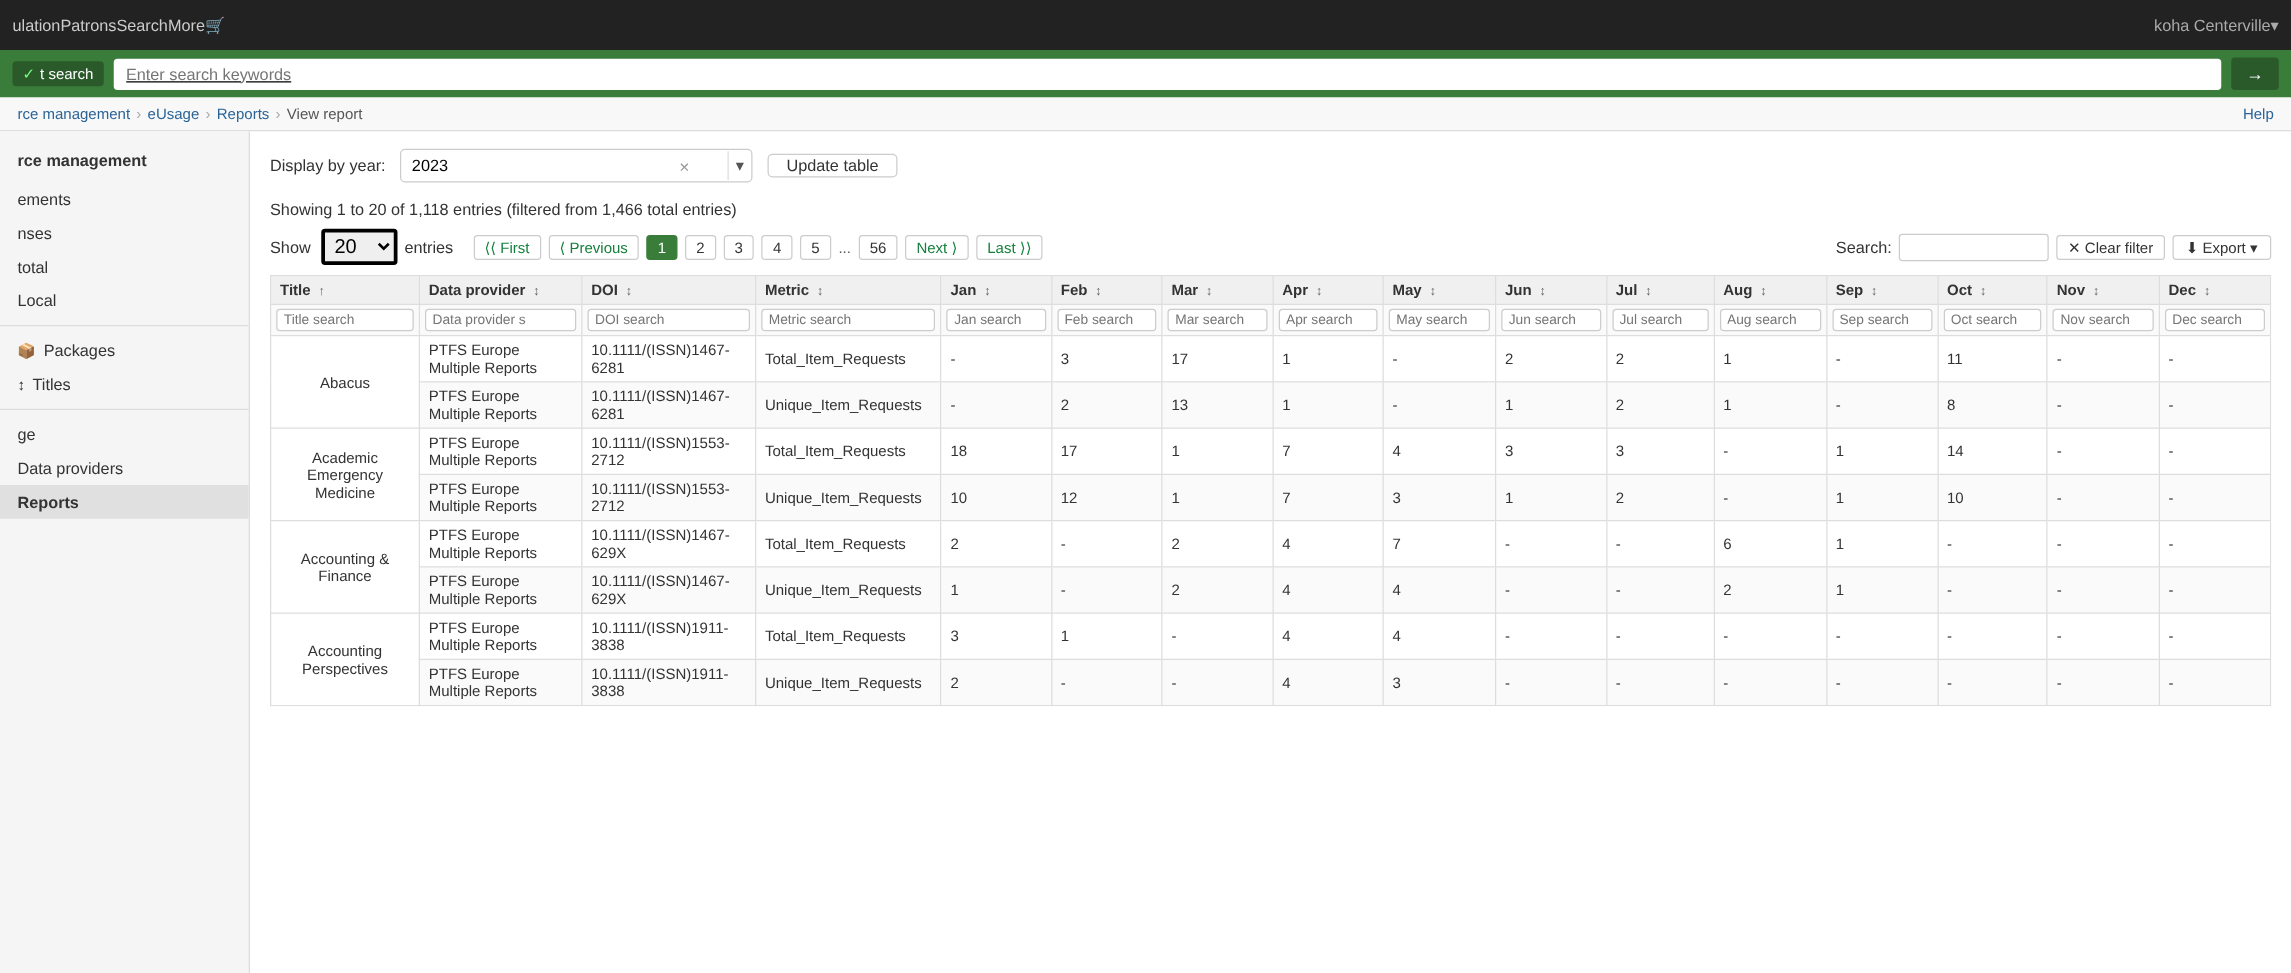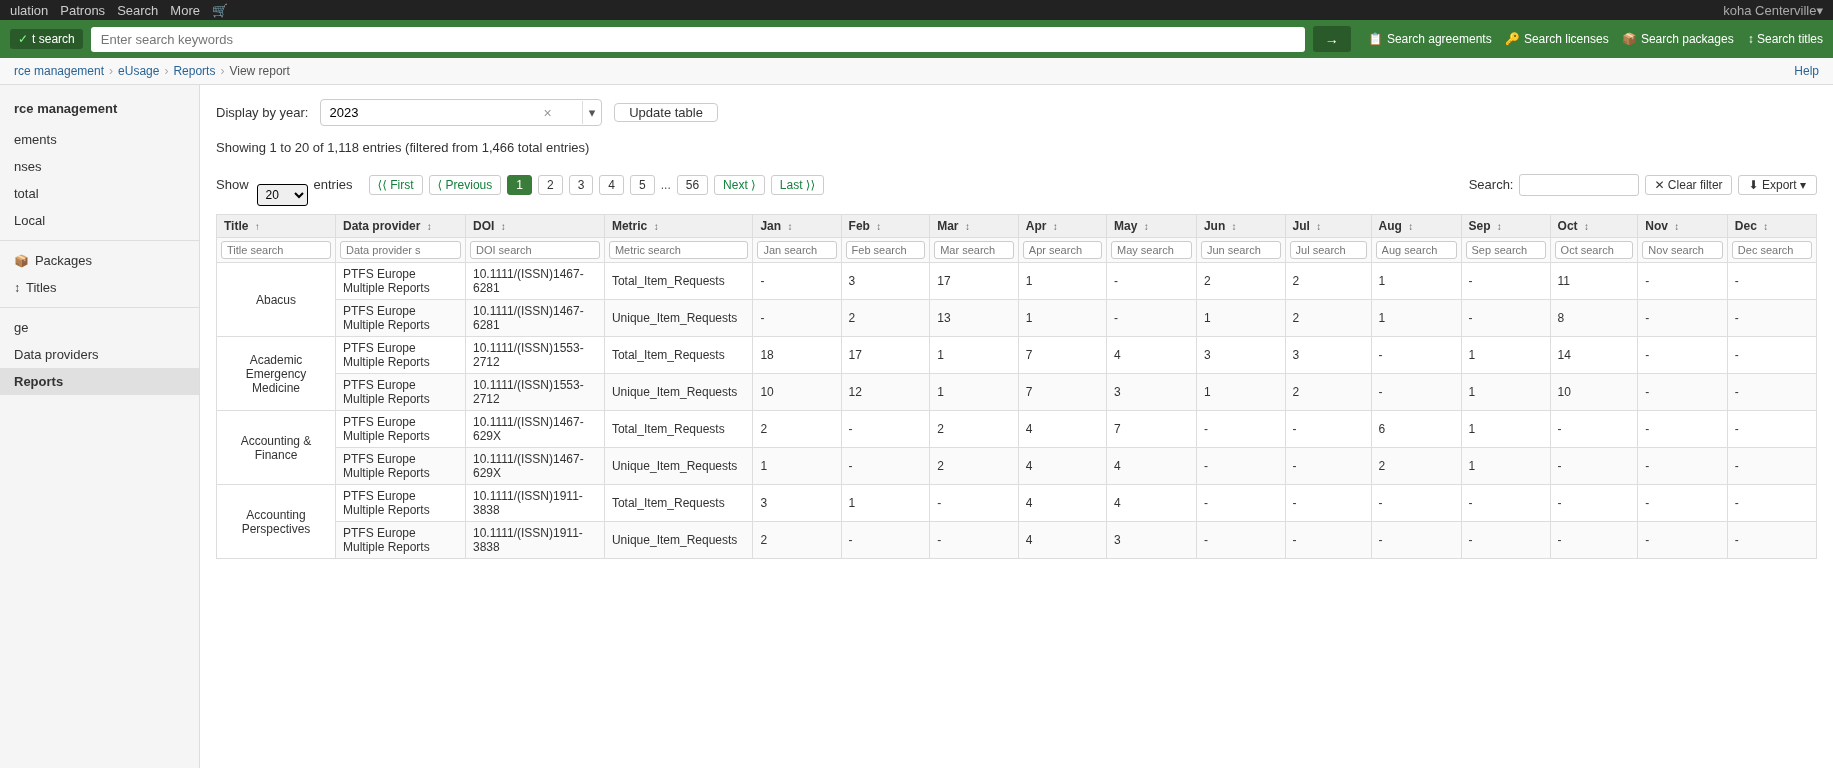--- a/index.html
+++ b/index.html
@@ -5,22 +5,22 @@
     * { box-sizing: border-box; margin: 0; padding: 0; }
     body { font-family: Arial, sans-serif; font-size: 13px; background: #fff; color: #333; overflow-x: hidden; }
 
     
     .top-nav {
       background: #222;
       color: #fff;
       display: flex;
       align-items: center;
       padding: 0 10px;
-      height: 20px;
-      gap: 12px;
+      height: 40px;
+      gap: 0;
       font-size: 13px;
     }
     .top-nav span { cursor: pointer; color: #ccc; }
 
     
     .search-bar {
       background: #3a7d3a;
       display: flex;
       align-items: center;
       padding: 6px 10px;
@@ -38,20 +38,21 @@
       white-space: nowrap;
     }
     .search-bar .search-type-badge .check { color: #7dff7d; }
     .search-bar input {
       flex: 1;
       padding: 5px 10px;
       border: none;
       border-radius: 3px;
       font-size: 13px;
       outline: none;
+      text-decoration: underline;
     }
     .search-bar .go-btn {
       background: #2a5a2a;
       border: none;
       color: #fff;
       padding: 5px 12px;
       border-radius: 3px;
       cursor: pointer;
       font-size: 14px;
     }
@@ -169,25 +170,24 @@
     .pagination-row {
       display: flex;
       align-items: center;
       gap: 6px;
       font-size: 13px;
       margin-bottom: 8px;
       flex-wrap: wrap;
     }
     .pagination-row .show-label { margin-right: 2px; }
     .pagination-row select {
-      border: 1px solid #000000;
+      border: 3px solid #000000;
       border-radius: 3px;
       padding: 2px 4px;
-      font-size: 12px;
-      margin-top: 21px;
+      font-size: 16px;
     }
     .pagination-row .entries-label { margin-right: 10px; }
     .pg-btn {
       border: 1px solid #ccc;
       background: #fff;
       border-radius: 3px;
       padding: 2px 8px;
       cursor: pointer;
       font-size: 12px;
       color: #15803d;
@@ -282,26 +282,20 @@
   <span style="margin-left:auto; color:#aaa;">koha Centerville▾</span>
 </div>
 
 <div class="search-bar">
   <div class="search-type-badge">
     <span class="check">✓</span>
     <span>t search</span>
   </div>
   <input type="text" placeholder="Enter search keywords" style="">
   <button class="go-btn">→</button>
-  <div class="extra-links">
-    <span>📋 Search agreements</span>
-    <span>🔑 Search licenses</span>
-    <span>📦 Search packages</span>
-    <span>↕ Search titles</span>
-  </div>
 </div>
 
 <div class="breadcrumb">
   <a>rce management</a>
   <span class="sep">›</span>
   <a>eUsage</a>
   <span class="sep">›</span>
   <a>Reports</a>
   <span class="sep">›</span>
   <span>View report</span>

